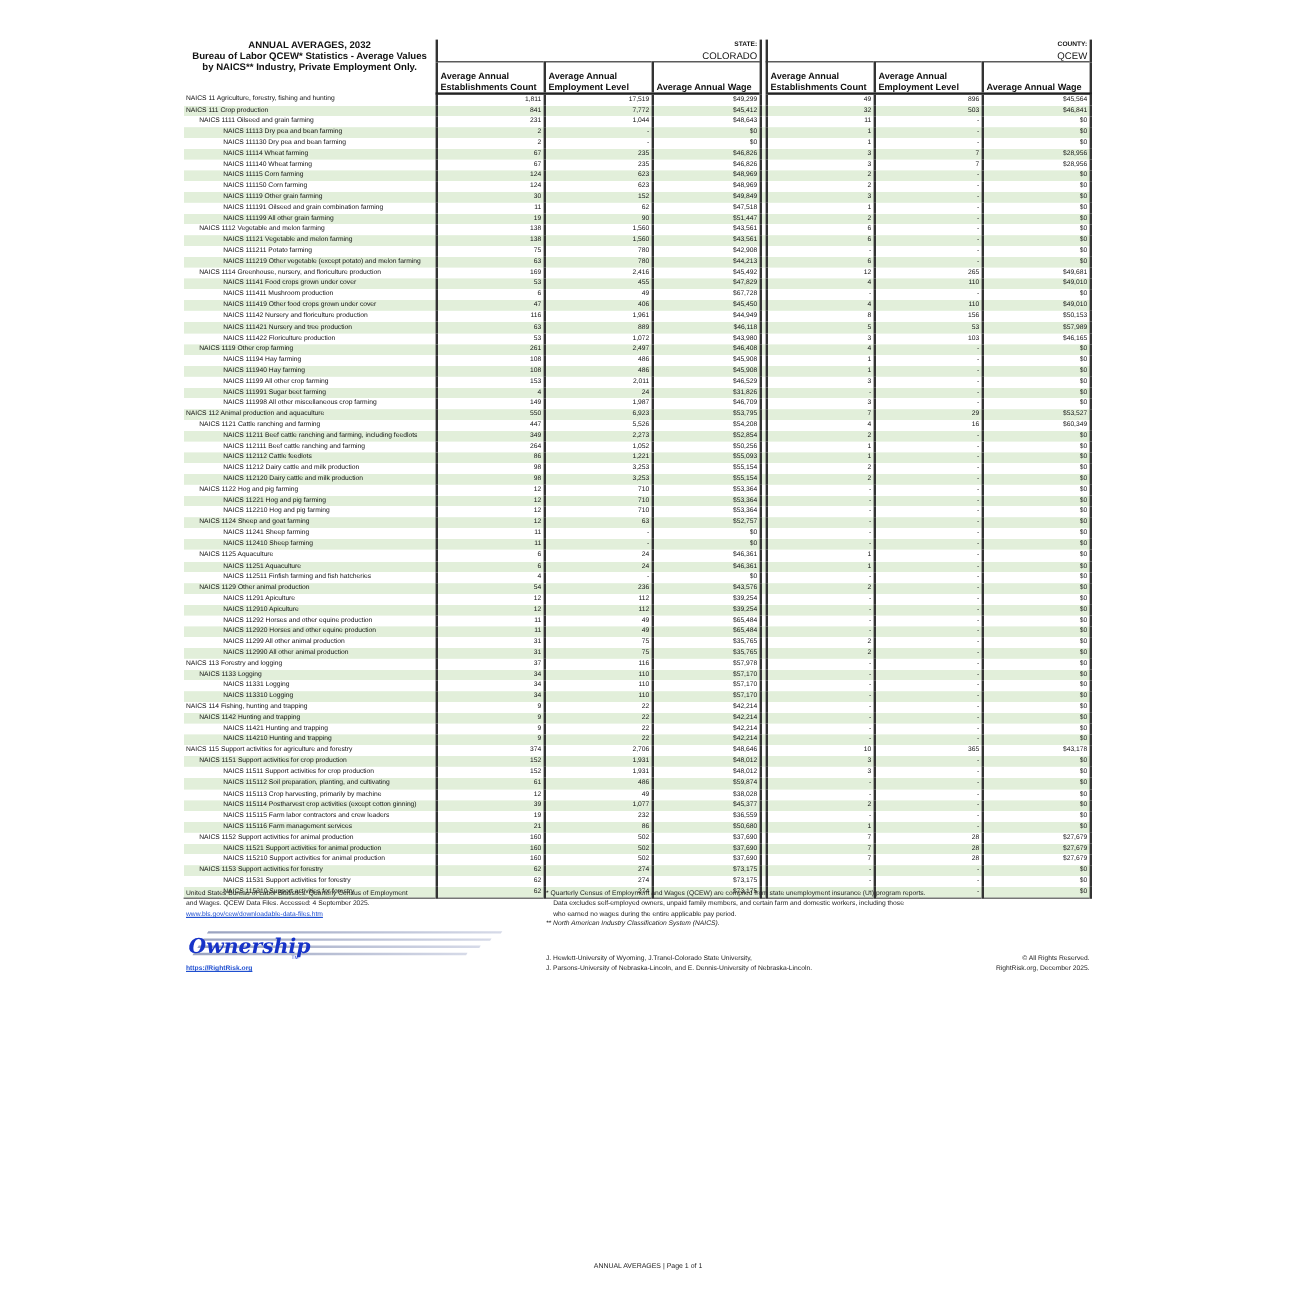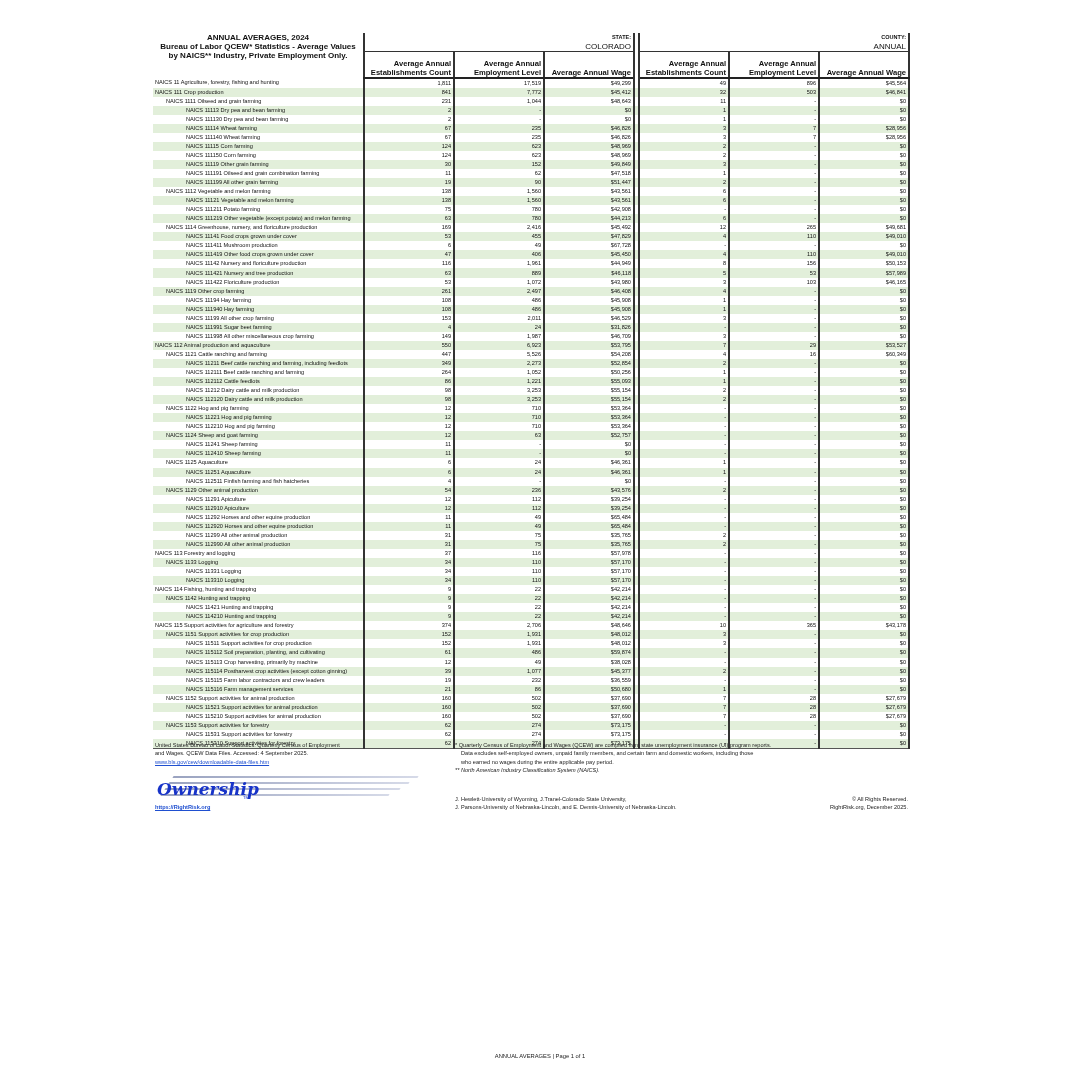--- a/index.html
+++ b/index.html
@@ -6,21 +6,21 @@
   body{width:1080px;height:1080px;position:relative;font-family:"Liberation Sans",sans-serif;color:#111;overflow:hidden;}
   .page{position:absolute;left:153px;top:33px;width:757px;}
   table.qcew{border-collapse:collapse;width:757px;table-layout:fixed;font-size:5.6px;}
   table.qcew td{padding:0 2px;height:9.05px;line-height:9px;white-space:nowrap;overflow:hidden;}
   col.c-name{width:211px;}
   col.c-num{width:90px;}
   col.c-gap{width:5px;}
   .title-cell{text-align:center;font-weight:bold;font-size:8px;line-height:10px;vertical-align:top;padding-top:1px;}
   .area-label{text-align:right;font-weight:bold;font-size:5.5px;line-height:8px;vertical-align:top;}
   .area-name{display:block;font-size:8px;font-weight:normal;line-height:9px;}
-  .colhead{text-align:right;font-weight:bold;font-size:7.6px;line-height:8.2px;vertical-align:bottom;border-top:1.5px solid #333;border-bottom:2px solid #222;white-space:normal!important;}
+  .colhead{text-align:left;font-weight:bold;font-size:7.6px;line-height:8.2px;vertical-align:bottom;border-top:1.5px solid #333;border-bottom:2px solid #222;white-space:normal!important;}
   .name{text-align:left;}
   .num{text-align:right;}
   .bl{border-left:2px solid #333;}
   .br{border-right:2px solid #333;}
   tr.shade td.s{background:#e2efda;}
   tr.shade td.gap{background:#e2efda;}
   td.gap{padding:0!important;}
   .lv1{padding-left:2px;}
   .lv2{padding-left:13px!important;}
   .lv3{padding-left:33px!important;}
@@ -43,32 +43,32 @@
         <col class="c-num">
         <col class="c-num">
         <col class="c-gap">
         <col class="c-num">
         <col class="c-num">
         <col class="c-num">
     </colgroup>
     <thead>
       <tr>
         <td class="title-cell" rowspan="2">
-          <div>ANNUAL AVERAGES, 2024</div>
+          <div>ANNUAL AVERAGES, 2032</div>
           <div>Bureau of Labor QCEW* Statistics - Average Values</div>
           <div>by NAICS** Industry, Private Employment Only.</div>
         </td>
         <td colspan="3" class="area-label bl">
           <span>STATE:</span>
           <span class="area-name">COLORADO</span>
         </td>
         <td class="gap bl br" rowspan="2"></td>
         <td colspan="3" class="area-label br">
           <span>COUNTY:</span>
-          <span class="area-name">ANNUAL</span>
+          <span class="area-name">QCEW</span>
         </td>
       </tr>
       <tr style="height:26px">
         <td class="colhead bl">Average Annual Establishments Count</td>
         <td class="colhead bl">Average Annual Employment Level</td>
         <td class="colhead bl">Average Annual Wage</td>
         <td class="colhead">Average Annual Establishments Count</td>
         <td class="colhead bl">Average Annual Employment Level</td>
         <td class="colhead bl br">Average Annual Wage</td>
       </tr>

